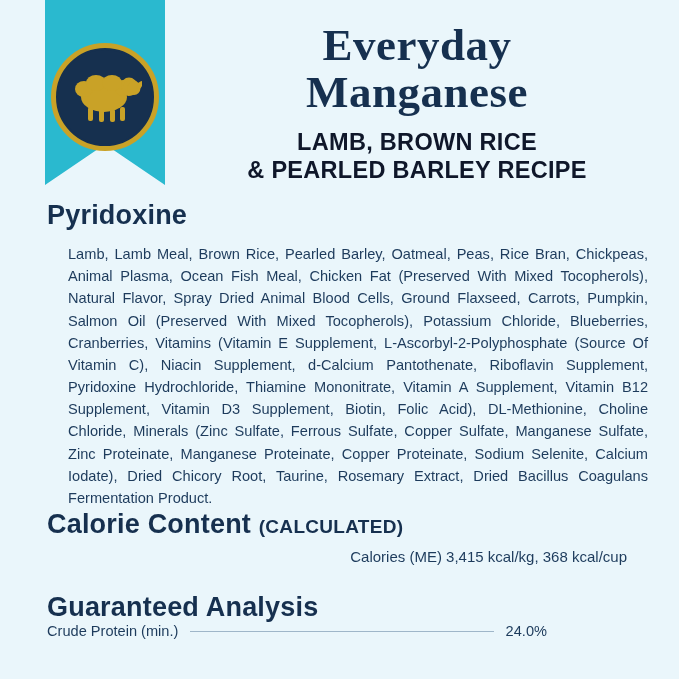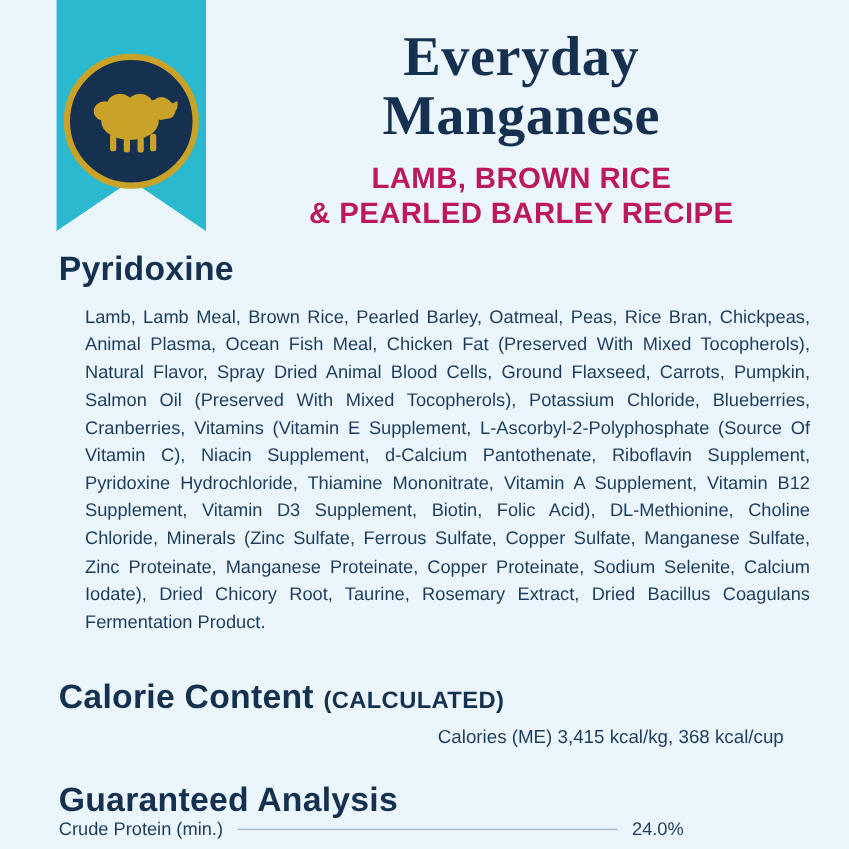--- a/index.html
+++ b/index.html
@@ -52,21 +52,21 @@
     line-height: 1.04;
     letter-spacing: 0.5px;
     color: #16304f;
   }
   .title-sub {
     margin-top: 12px;
     font-size: 23.5px;
     font-weight: bold;
     line-height: 1.22;
     letter-spacing: 0.3px;
-    color: #be185d;
+    color: #0f172a;
   }
 
   
   .body-wrap {
     position: absolute;
     left: 47px; right: 40px; top: 200px;
   }
   h2.section-title {
     font-size: 27px;
     font-weight: bold;
@@ -83,21 +83,21 @@
     font-size: 14.6px;
     line-height: 1.52;
     color: #1d3b5c;
     text-align: justify;
     text-justify: inter-word;
     width: 580px;
     hyphens: manual;
     margin-left: 21px;
   }
 
-  .calorie-title { margin-top: 33px; margin-bottom: 6px; }
+  .calorie-title { margin-bottom: 6px; }
   .calorie-text {
     font-size: 15px;
     line-height: 1.45;
     color: #1d3b5c;
     text-align: right;
   }
 
   .ga-title { margin-top: 24px; margin-bottom: 0; }
 
   .ga-table { width: 500px; }

